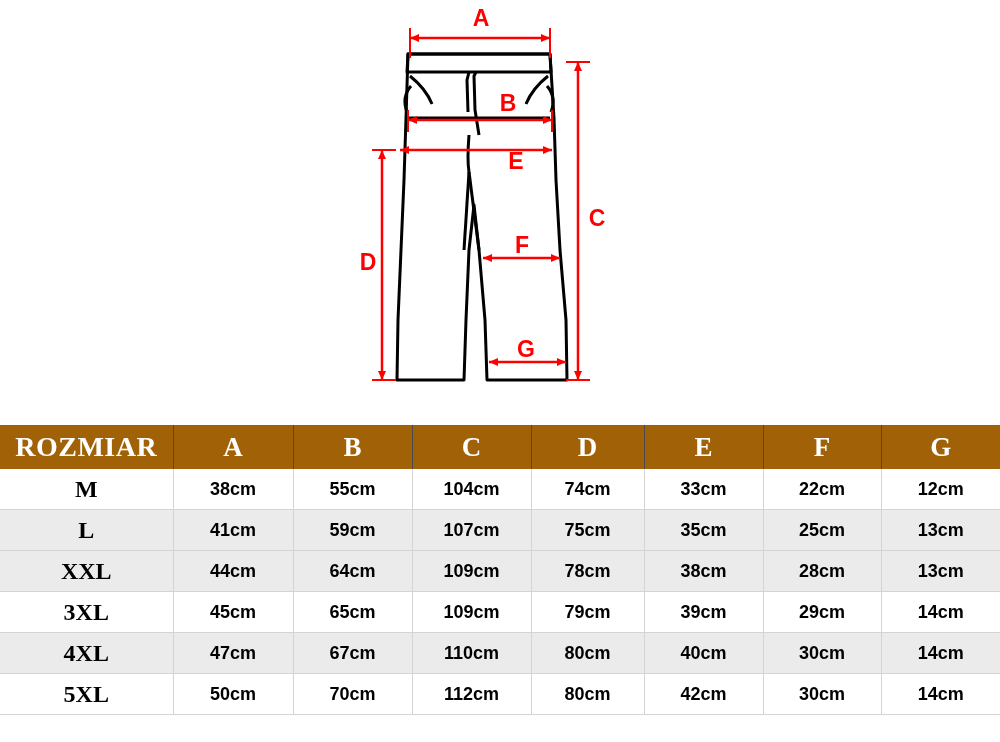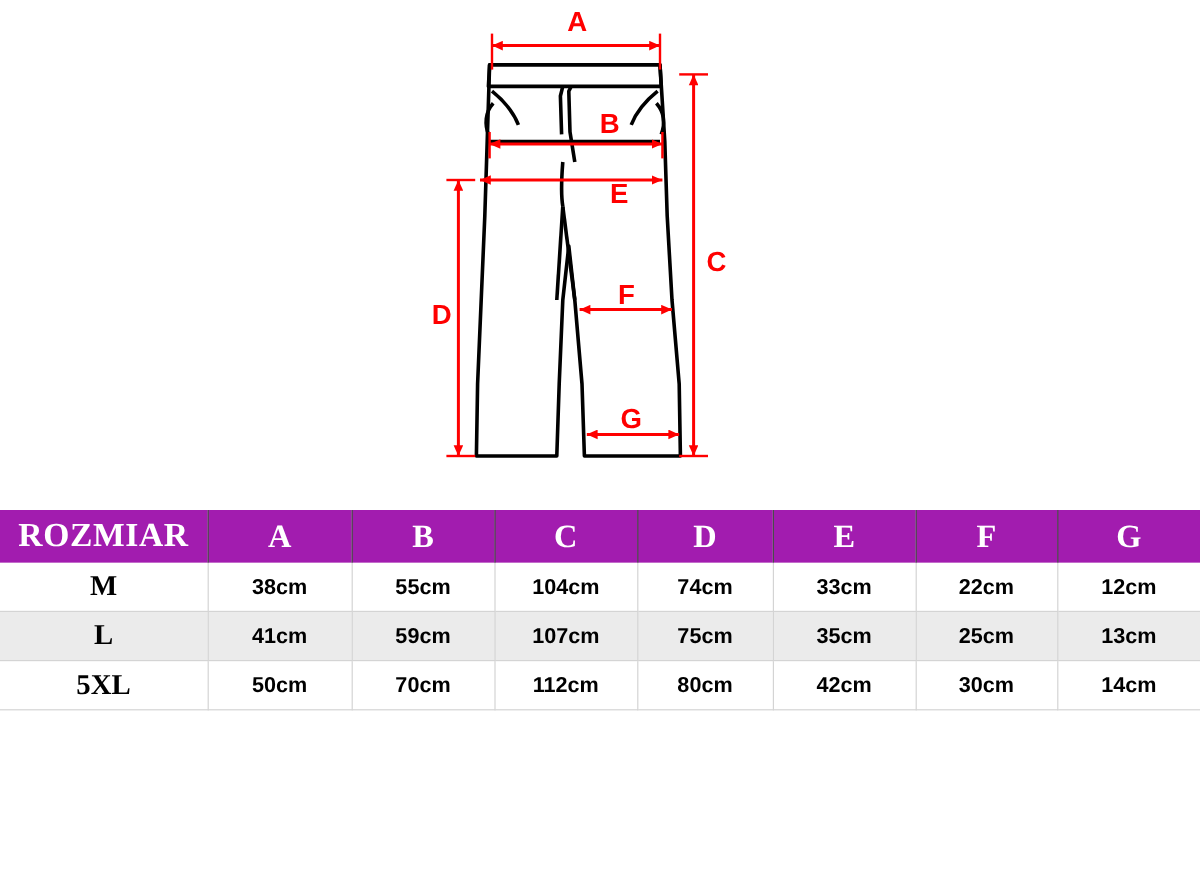--- a/index.html
+++ b/index.html
@@ -40,21 +40,21 @@
   #size-table col.c-size { width: 173px; }
   #size-table col.c-a { width: 120px; }
   #size-table col.c-b { width: 119px; }
   #size-table col.c-c { width: 119px; }
   #size-table col.c-d { width: 113px; }
   #size-table col.c-e { width: 119px; }
   #size-table col.c-f { width: 118px; }
   #size-table col.c-g { width: 119px; }
 
   #size-table thead th {
-    background: #a21caf;
+    background: #a16207;
     color: #ffffff;
     height: 42px;
     font-size: 27px;
     font-weight: bold;
     border-right: 1px solid #4a4a4a;
     text-align: center;
     vertical-align: middle;
     font-family: "Liberation Serif", serif;
   }
   #size-table thead th.head-size {
@@ -194,20 +194,50 @@
       <tr class="row-even">
         <td class="size-cell">L</td>
         <td>41cm</td>
         <td>59cm</td>
         <td>107cm</td>
         <td>75cm</td>
         <td>35cm</td>
         <td>25cm</td>
         <td>13cm</td>
       </tr>
+      <tr class="row-even">
+        <td class="size-cell">XXL</td>
+        <td>44cm</td>
+        <td>64cm</td>
+        <td>109cm</td>
+        <td>78cm</td>
+        <td>38cm</td>
+        <td>28cm</td>
+        <td>13cm</td>
+      </tr>
+      <tr class="row-odd">
+        <td class="size-cell">3XL</td>
+        <td>45cm</td>
+        <td>65cm</td>
+        <td>109cm</td>
+        <td>79cm</td>
+        <td>39cm</td>
+        <td>29cm</td>
+        <td>14cm</td>
+      </tr>
+      <tr class="row-even">
+        <td class="size-cell">4XL</td>
+        <td>47cm</td>
+        <td>67cm</td>
+        <td>110cm</td>
+        <td>80cm</td>
+        <td>40cm</td>
+        <td>30cm</td>
+        <td>14cm</td>
+      </tr>
       <tr class="row-odd">
         <td class="size-cell">5XL</td>
         <td>50cm</td>
         <td>70cm</td>
         <td>112cm</td>
         <td>80cm</td>
         <td>42cm</td>
         <td>30cm</td>
         <td>14cm</td>
       </tr>

